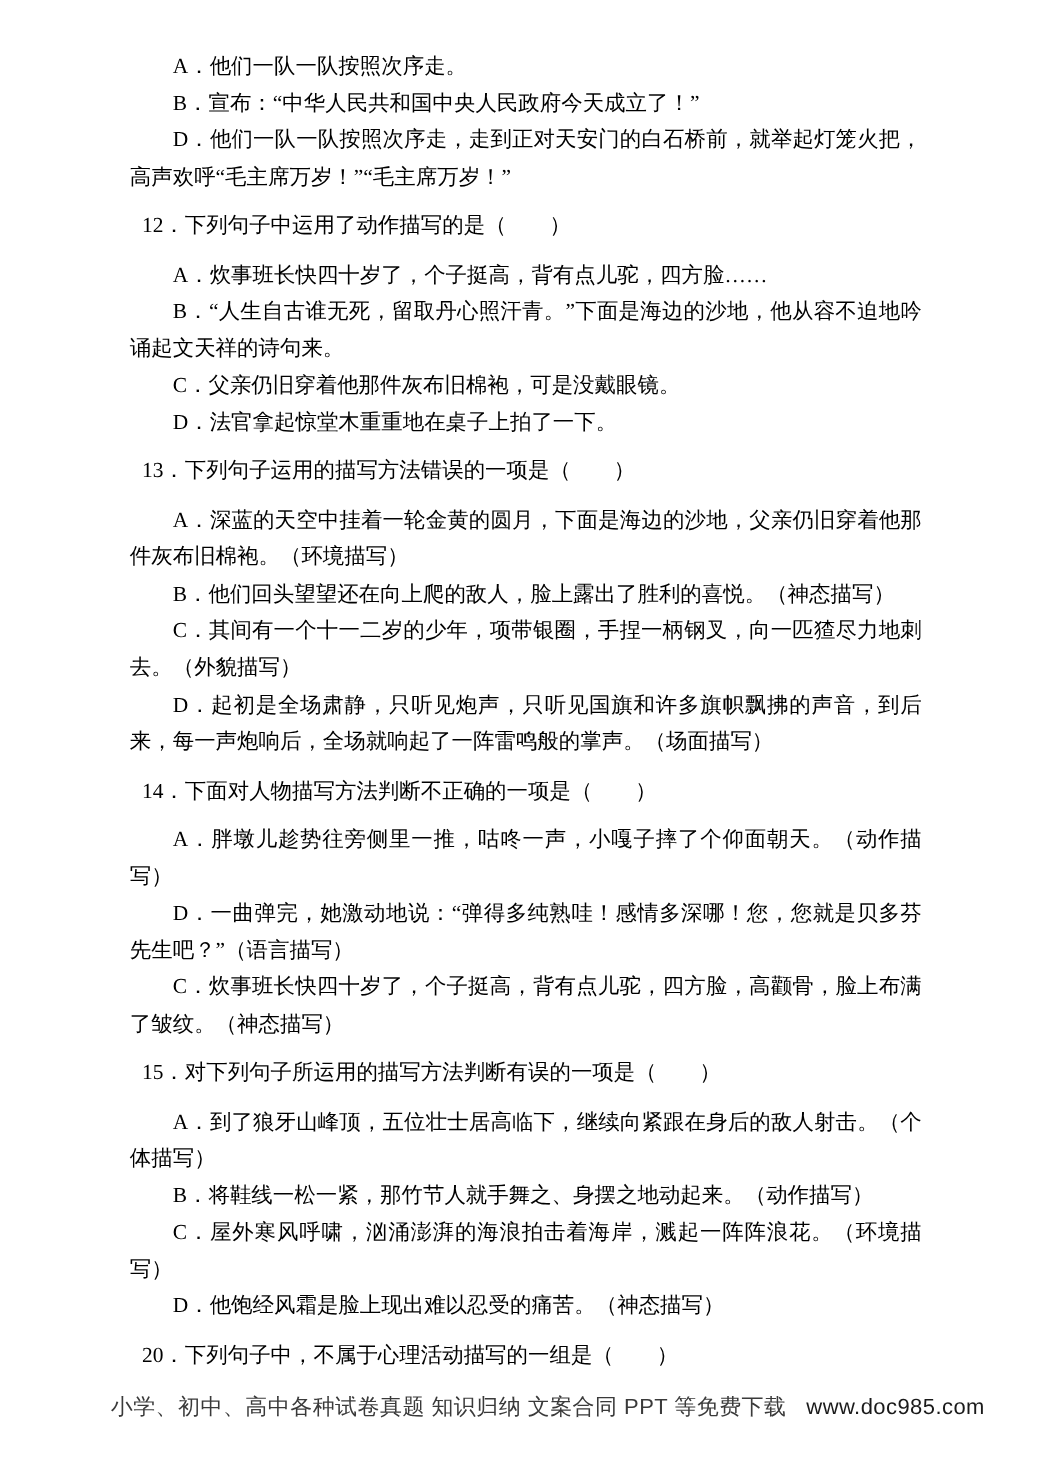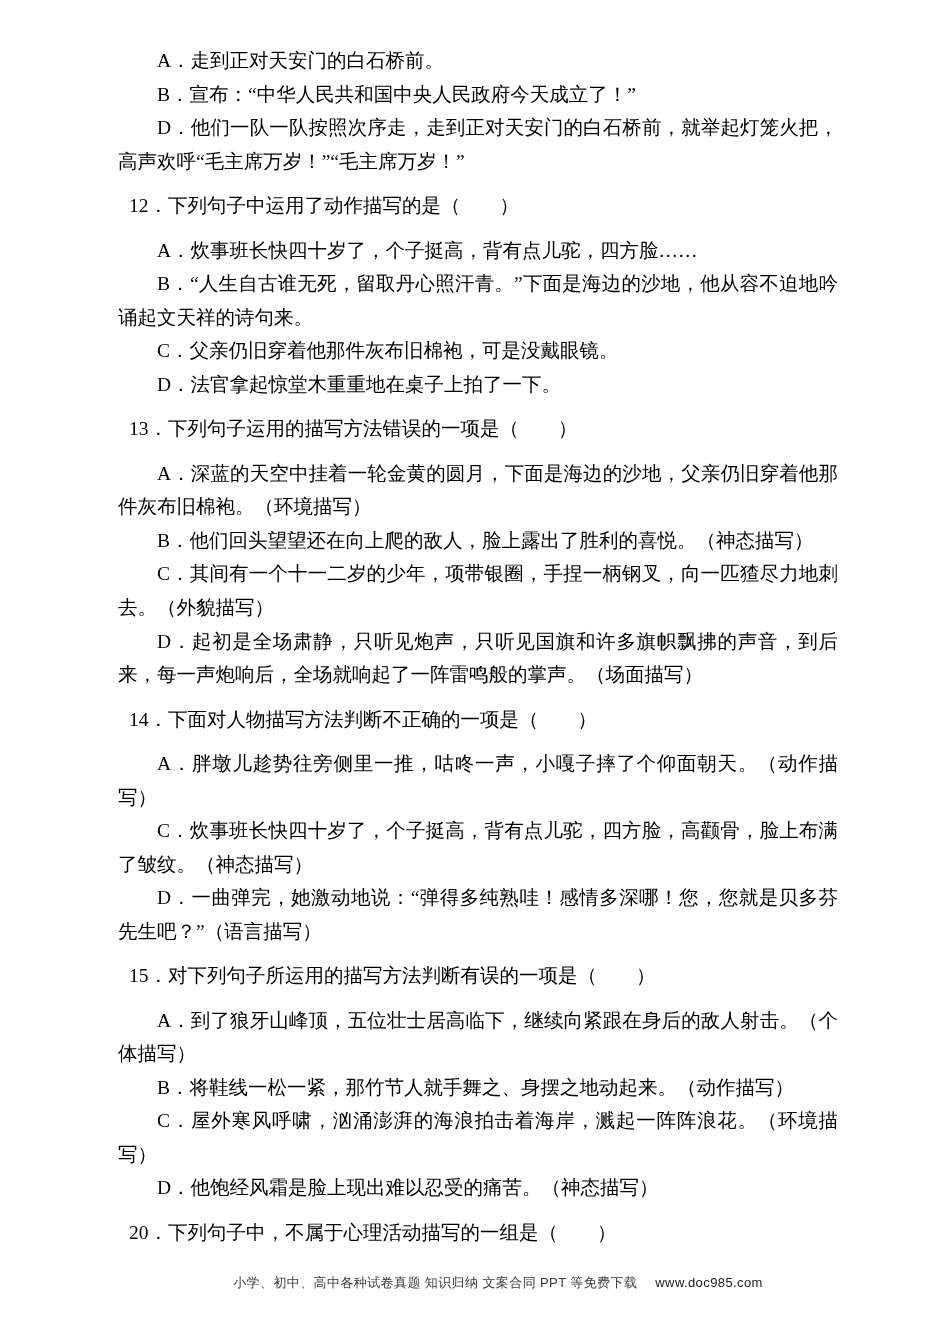--- a/index.html
+++ b/index.html
@@ -40,59 +40,59 @@
     text-justify: inter-ideograph;
     text-indent: 2em;
   }
   .footer {
     position: absolute;
     left: 0;
     right: 0;
     bottom: 52px;
     text-align: center;
     font-family: "Liberation Sans", sans-serif;
-    font-size: 13px;
+    font-size: 20px;
     color: #3a3a3a;
     letter-spacing: 0.4px;
     margin-left: 46px;
   }
   .footer .site {
     color: #1a1a1a;
   }
   .footer .sep {
     display: inline-block;
     width: 18px;
   }
 </style>
 </head>
 <body>
 
 <div class="page">
   <div class="doc-body">
 
-    <p class="q-option">A．走到正对天安门的白石桥前。</p>
+    <p class="q-option">A．他们一队一队按照次序走。</p>
     <p class="q-option">B．宣布：“中华人民共和国中央人民政府今天成立了！”</p>
     <p class="q-option">D．他们一队一队按照次序走，走到正对天安门的白石桥前，就举起灯笼火把，高声欢呼“毛主席万岁！”“毛主席万岁！”</p>
 
     <p class="q-stem">12．下列句子中运用了动作描写的是（　　）</p>
     <p class="q-option">A．炊事班长快四十岁了，个子挺高，背有点儿驼，四方脸……</p>
     <p class="q-option">B．“人生自古谁无死，留取丹心照汗青。”下面是海边的沙地，他从容不迫地吟诵起文天祥的诗句来。</p>
     <p class="q-option">C．父亲仍旧穿着他那件灰布旧棉袍，可是没戴眼镜。</p>
     <p class="q-option">D．法官拿起惊堂木重重地在桌子上拍了一下。</p>
 
     <p class="q-stem">13．下列句子运用的描写方法错误的一项是（　　）</p>
     <p class="q-option">A．深蓝的天空中挂着一轮金黄的圆月，下面是海边的沙地，父亲仍旧穿着他那件灰布旧棉袍。（环境描写）</p>
     <p class="q-option">B．他们回头望望还在向上爬的敌人，脸上露出了胜利的喜悦。（神态描写）</p>
     <p class="q-option">C．其间有一个十一二岁的少年，项带银圈，手捏一柄钢叉，向一匹猹尽力地刺去。（外貌描写）</p>
     <p class="q-option">D．起初是全场肃静，只听见炮声，只听见国旗和许多旗帜飘拂的声音，到后来，每一声炮响后，全场就响起了一阵雷鸣般的掌声。（场面描写）</p>
 
     <p class="q-stem">14．下面对人物描写方法判断不正确的一项是（　　）</p>
     <p class="q-option">A．胖墩儿趁势往旁侧里一推，咕咚一声，小嘎子摔了个仰面朝天。（动作描写）</p>
+    <p class="q-option">D．一曲弹完，她激动地说：“弹得多纯熟哇！感情多深哪！您，您就是贝多芬先生吧？”（语言描写）</p>
     <p class="q-option">C．炊事班长快四十岁了，个子挺高，背有点儿驼，四方脸，高颧骨，脸上布满了皱纹。（神态描写）</p>
-    <p class="q-option">D．一曲弹完，她激动地说：“弹得多纯熟哇！感情多深哪！您，您就是贝多芬先生吧？”（语言描写）</p>
 
     <p class="q-stem">15．对下列句子所运用的描写方法判断有误的一项是（　　）</p>
     <p class="q-option">A．到了狼牙山峰顶，五位壮士居高临下，继续向紧跟在身后的敌人射击。（个体描写）</p>
     <p class="q-option">B．将鞋线一松一紧，那竹节人就手舞之、身摆之地动起来。（动作描写）</p>
     <p class="q-option">C．屋外寒风呼啸，汹涌澎湃的海浪拍击着海岸，溅起一阵阵浪花。（环境描写）</p>
     <p class="q-option">D．他饱经风霜是脸上现出难以忍受的痛苦。（神态描写）</p>
 
     <p class="q-stem">20．下列句子中，不属于心理活动描写的一组是（　　）</p>
 
   </div>

